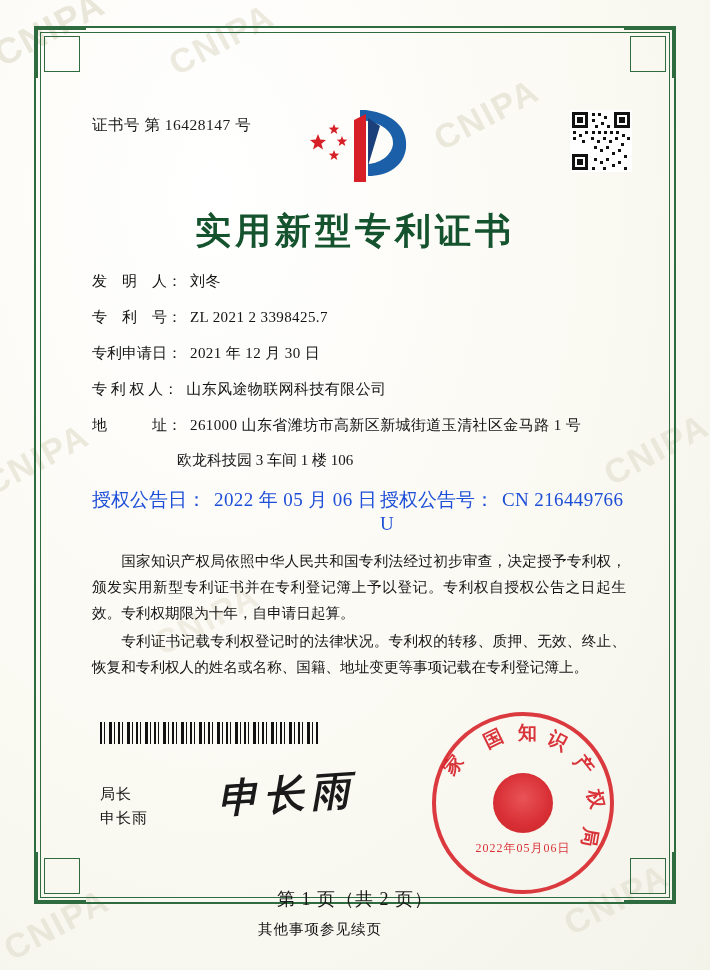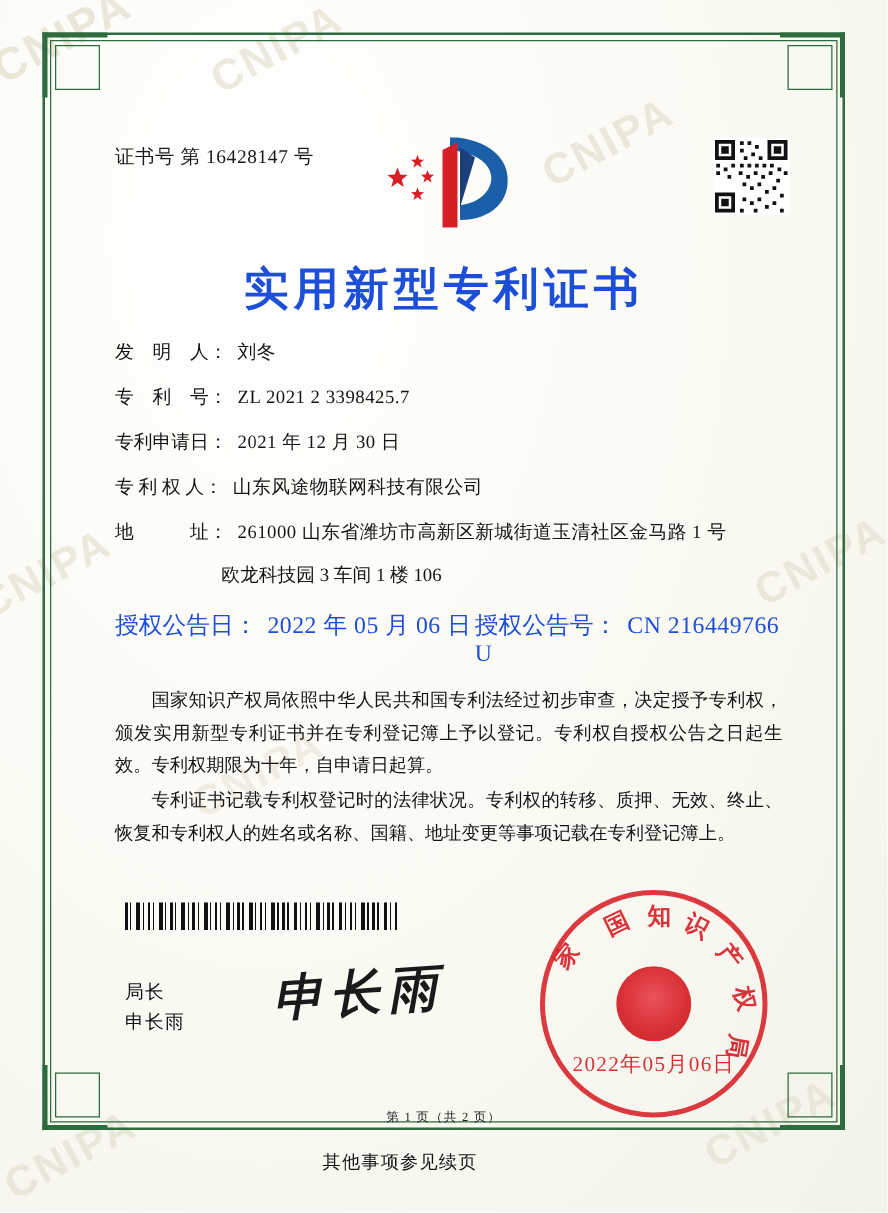--- a/index.html
+++ b/index.html
@@ -120,21 +120,21 @@
 
   .title {
     position: absolute;
     left: 0;
     top: 175px;
     width: 630px;
     text-align: center;
     font-size: 36px;
     font-weight: bold;
     letter-spacing: 4px;
-    color: #1d4ed8;
+    color: #14532d;
     font-family: "Liberation Serif", serif;
   }
 
   .fields {
     position: absolute;
     left: 52px;
     top: 240px;
     width: 540px;
   }
   .field-row {
@@ -241,21 +241,21 @@
     opacity: 0.9;
     font-family: "Liberation Serif", serif;
   }
   .seal-date {
     position: absolute;
     left: 0;
     top: 128px;
     width: 182px;
     text-align: center;
     color: #d61f26;
-    font-size: 17px;
+    font-size: 12px;
     letter-spacing: 1px;
     opacity: 0.92;
   }
   .seal-emblem {
     position: absolute;
     left: 50%;
     top: 50%;
     transform: translate(-50%,-50%);
     width: 58px;
     height: 58px;
@@ -264,21 +264,21 @@
     background: radial-gradient(circle at 50% 42%, #e8464b 0%, #d61f26 60%, #c4161c 100%);
     opacity: .92;
   }
 
   .page-num {
     position: absolute;
     left: 0;
     top: 855px;
     width: 630px;
     text-align: center;
-    font-size: 10px;
+    font-size: 18px;
     color: #1a1a1a;
     letter-spacing: 1px;
   }
 
   .footer-note {
     position: absolute;
     left: 0;
     top: 920px;
     width: 640px;
     text-align: center;

